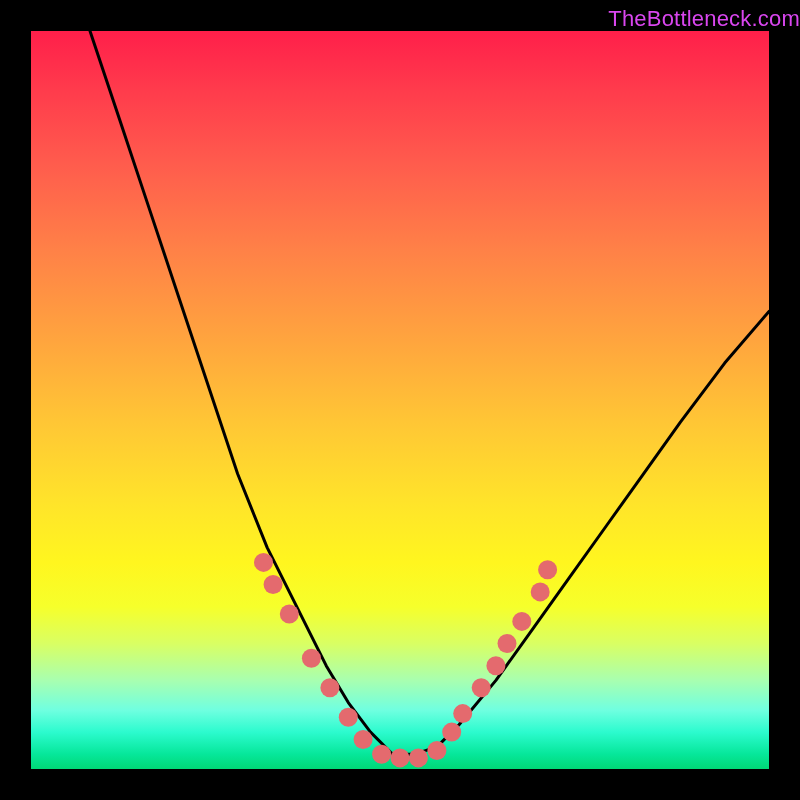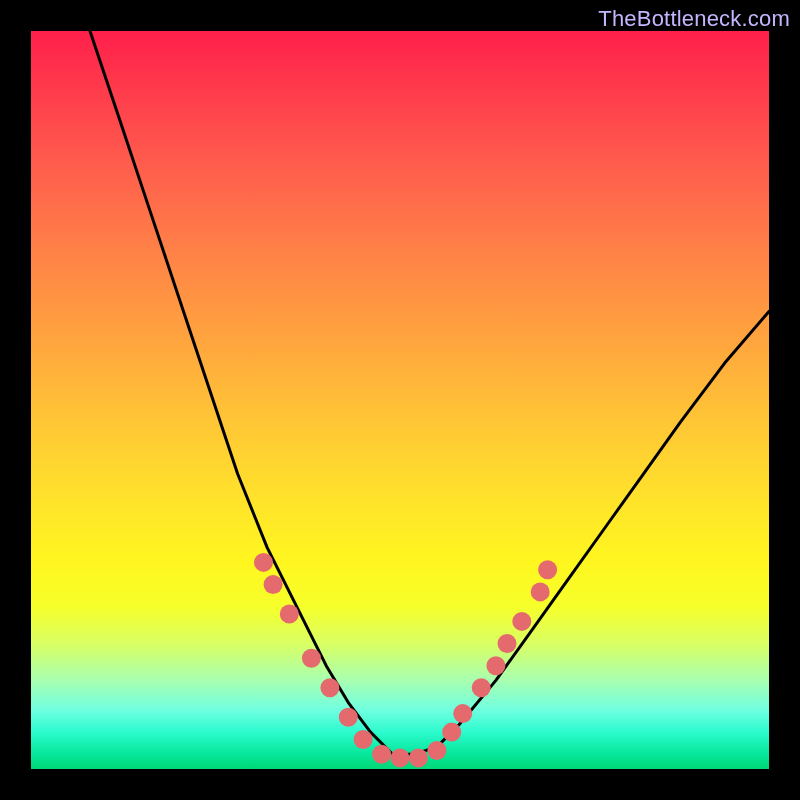--- a/index.html
+++ b/index.html
@@ -46,22 +46,22 @@
   svg.curve {
     position: absolute;
     left: 0;
     top: 0;
     width: 738px;
     height: 738px;
   }
   .watermark {
     position: absolute;
     top: 6px;
-    right: 10px;
-    color: #c4b5fd;
+    right: 0;
+    color: #d946ef;
     font-size: 22px;
     font-weight: 500;
     letter-spacing: 0.2px;
     user-select: none;
   }
 </style>
 </head>
 <body>
 
 <div class="frame">

